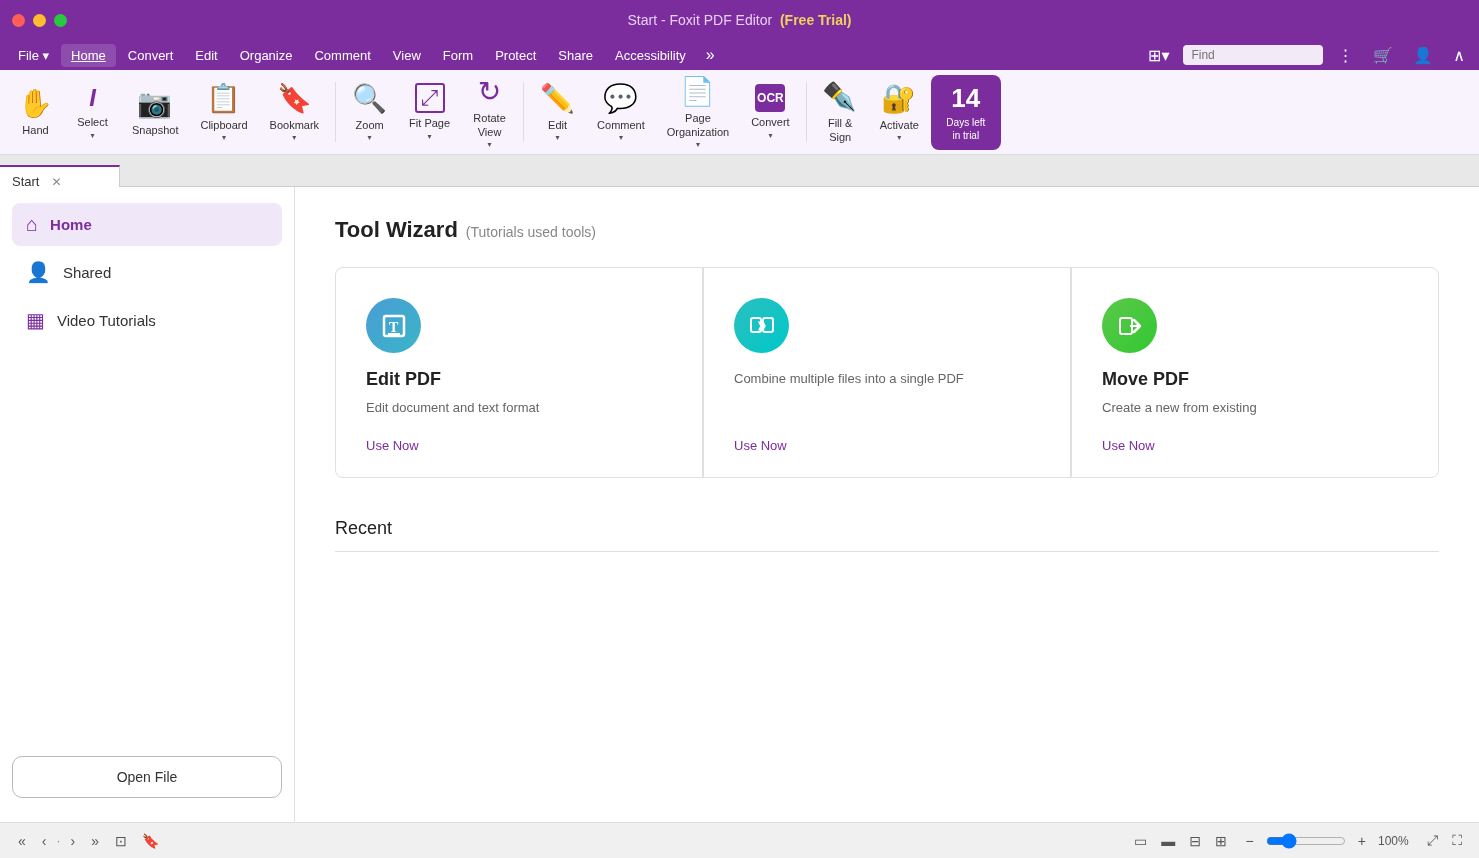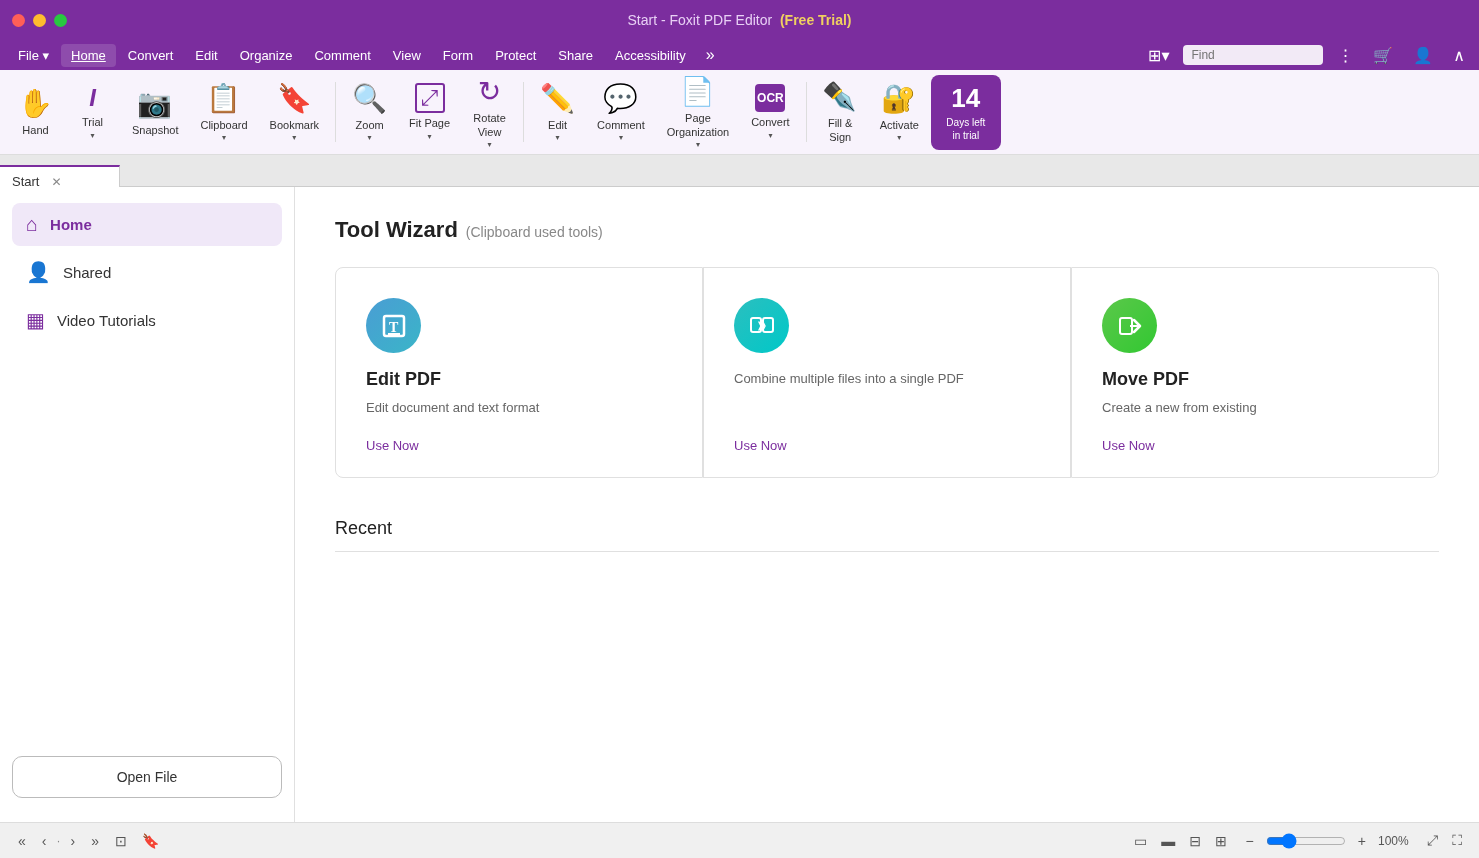--- a/index.html
+++ b/index.html
@@ -374,21 +374,21 @@
   </div>
 </div>
 
 <div class="toolbar">
   <div class="tool-item">
     <div class="tool-icon">✋</div>
     <div class="tool-label">Hand</div>
   </div>
   <div class="tool-item">
     <div class="tool-icon" style="font-size:24px; font-style:italic; font-weight:bold;">I</div>
-    <div class="tool-label">Trial</div>
+    <div class="tool-label">Select</div>
     <div class="tool-dropdown-arrow">▾</div>
   </div>
   <div class="tool-item">
     <div class="tool-icon">📷</div>
     <div class="tool-label">Snapshot</div>
   </div>
   <div class="tool-item">
     <div class="tool-icon">📋</div>
     <div class="tool-label">Clipboard</div>
     <div class="tool-dropdown-arrow">▾</div>
@@ -473,21 +473,21 @@
       <span class="si-icon">▦</span>
       <span>Video Tutorials</span>
     </div>
     <div class="sidebar-spacer"></div>
     <button class="open-file-btn">Open File</button>
   </div>
 
   <div class="content-area">
     <div class="tool-wizard-header">
       <div class="tool-wizard-title">Tool Wizard</div>
-      <div class="tool-wizard-subtitle">(Clipboard used tools)</div>
+      <div class="tool-wizard-subtitle">(Tutorials used tools)</div>
     </div>
     <div class="tool-cards">
 
       <div class="tool-card">
         <div class="card-icon blue-teal">
           <svg width="28" height="28" viewBox="0 0 28 28" fill="none">
             <rect x="4" y="4" width="20" height="20" rx="2" stroke="white" stroke-width="2.5" fill="none"></rect>
             <text x="9" y="20" fill="white" font-size="14" font-weight="bold" font-family="serif">T</text>
             <line x1="8" y1="22" x2="20" y2="22" stroke="white" stroke-width="2"></line>
           </svg>

